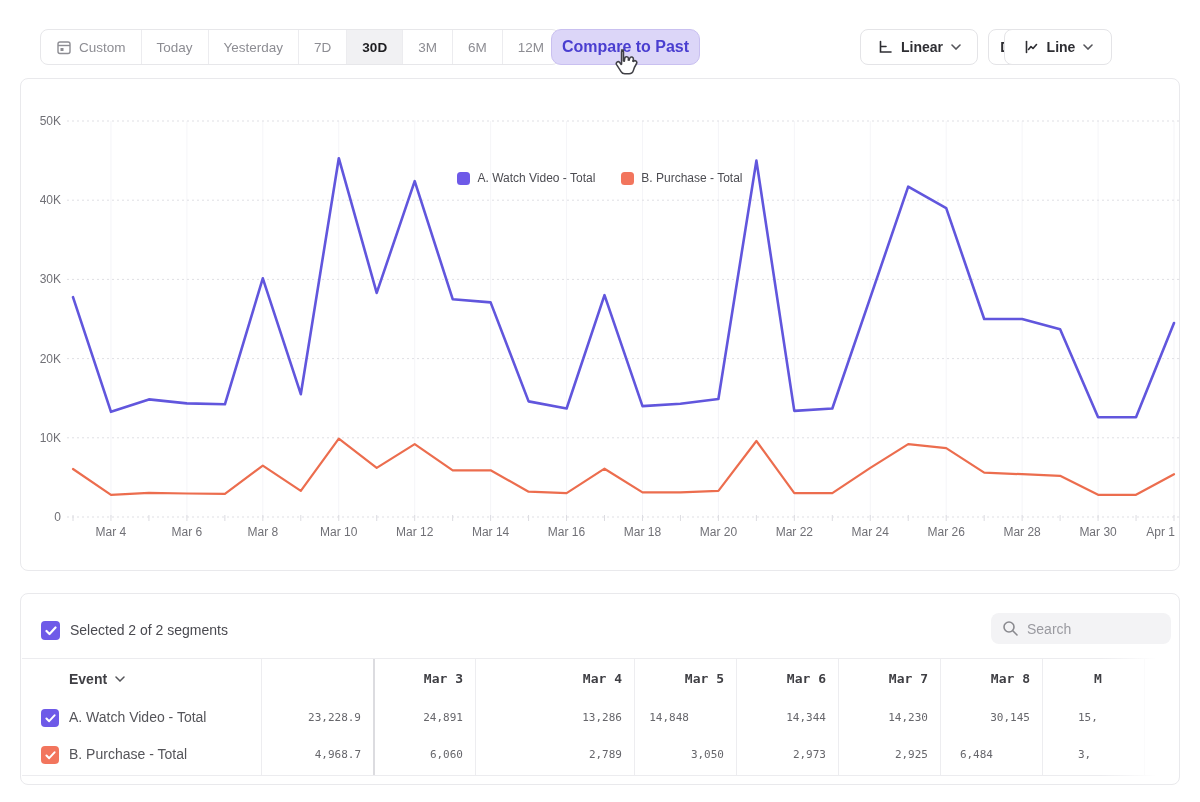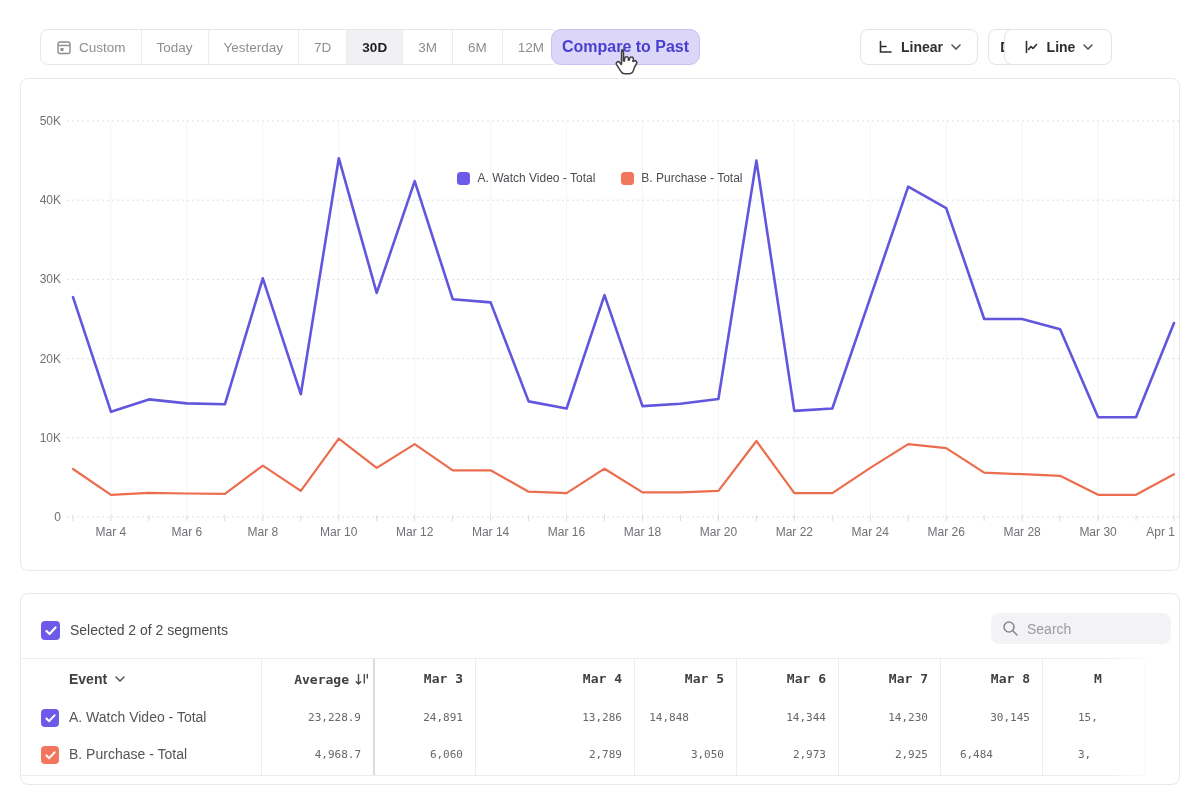--- a/index.html
+++ b/index.html
@@ -273,27 +273,20 @@
 
       <div class="hline" style="top:64px"></div>
       <div class="hline" style="top:181px"></div>
 
       <div class="th-event">
         <span>Event</span>
         <svg width="10" height="6" viewBox="0 0 10 6">
           <path d="M1 1 L5 5 L9 1" fill="none" stroke="#55555a" stroke-width="1.5" stroke-linecap="round"></path>
         </svg>
       </div>
-      <div class="th-avg">
-        <span>Average</span>
-        <svg width="14" height="13" viewBox="0 0 14 13">
-          <path d="M3.5 1.5 V11 M1.2 8.8 L3.5 11 L5.8 8.8" fill="none" stroke="#4a4a50" stroke-width="1.4" stroke-linecap="round" stroke-linejoin="round"></path>
-          <path d="M9.3 1.5 V10 M12.3 1.5 V5" fill="none" stroke="#4a4a50" stroke-width="1.4" stroke-linecap="round"></path>
-        </svg>
-      </div>
       <div id="date-headers">
           <div class="th-date" style="left: 352px; width: 102px;">Mar 3</div>
           <div class="th-date" style="left: 454px; width: 159px;">Mar 4</div>
           <div class="th-date" style="left: 613px; width: 102px;">Mar 5</div>
           <div class="th-date" style="left: 715px; width: 102px;">Mar 6</div>
           <div class="th-date" style="left: 817px; width: 102px;">Mar 7</div>
           <div class="th-date" style="left: 919px; width: 102px;">Mar 8</div>
           <div class="th-date clip-head" style="left: 1021px; width: 102px;">M</div>
         </div>
       <div id="table-rows">

